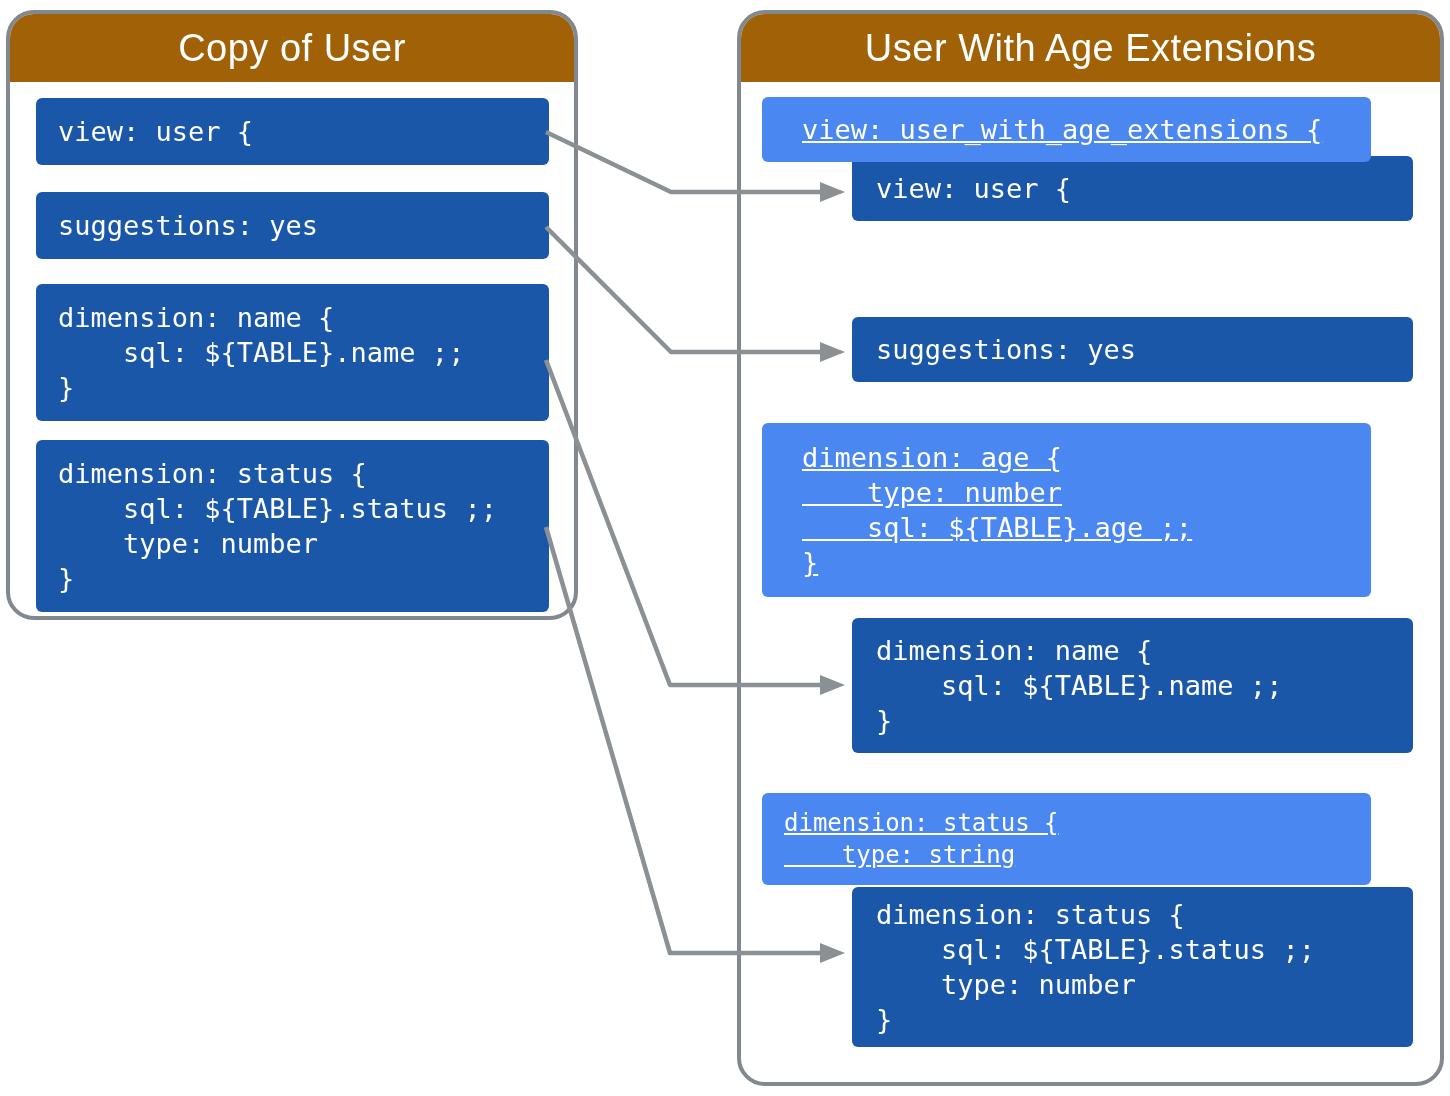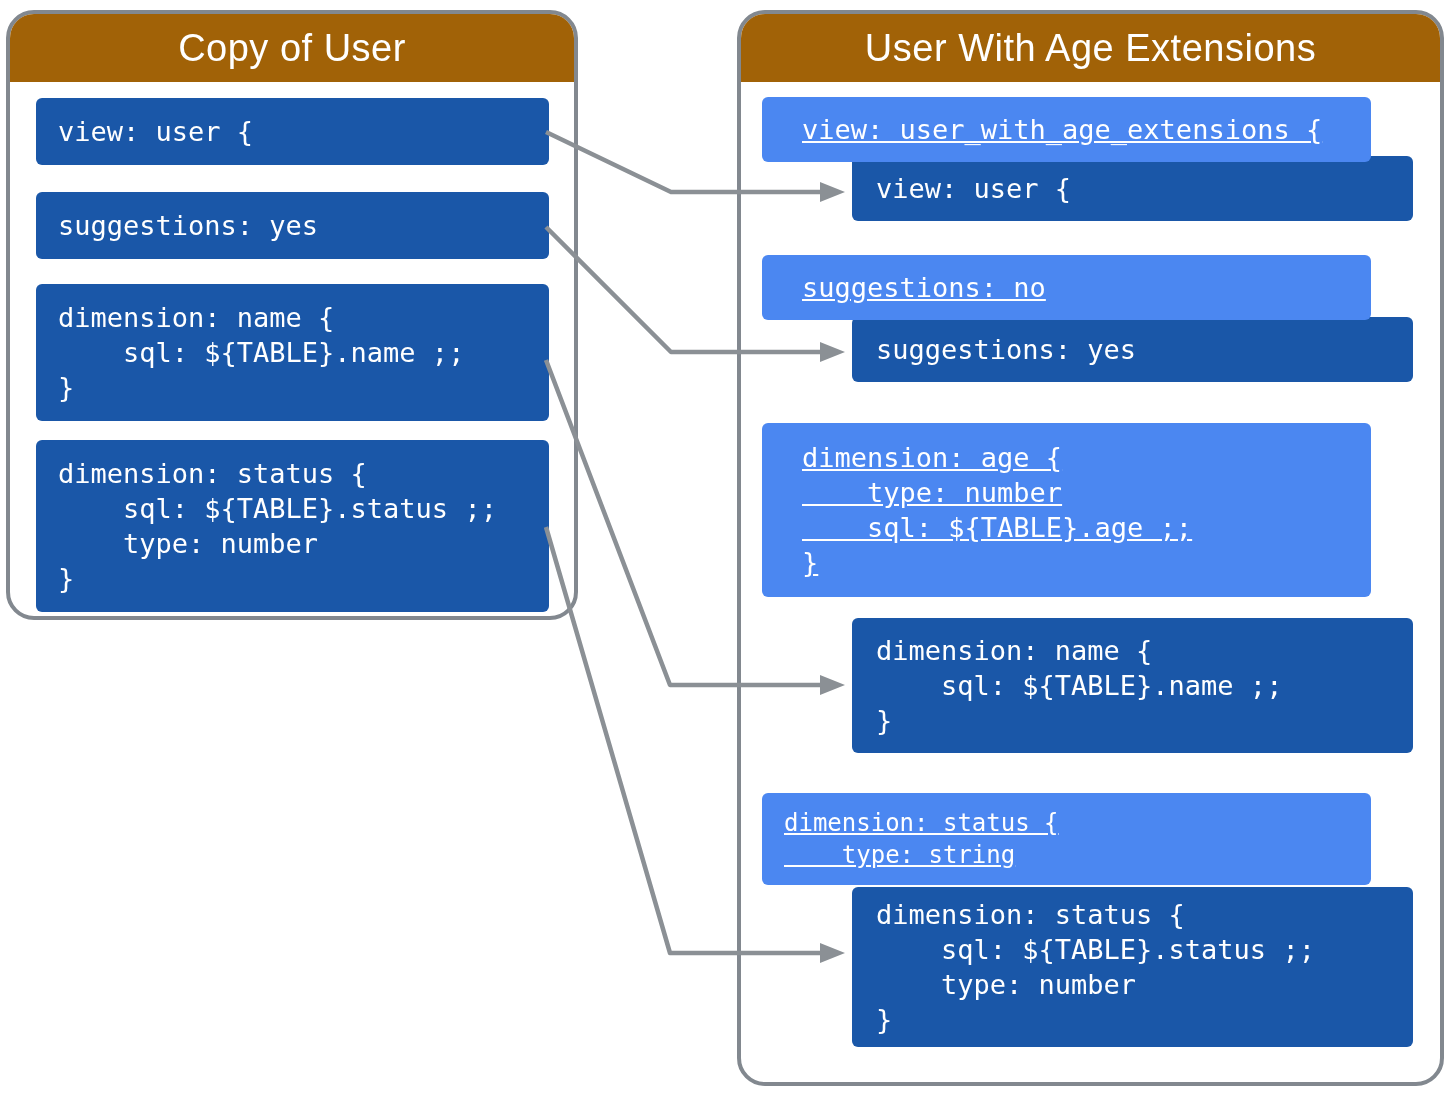--- a/index.html
+++ b/index.html
@@ -64,21 +64,20 @@
   <div class="code dark rdark rb2d">suggestions: yes</div>
   <div class="code dark rdark rb3d">dimension: name {
     sql: ${TABLE}.name ;;
 }</div>
   <div class="code dark rdark rb4d">dimension: status {
     sql: ${TABLE}.status ;;
     type: number
 }</div>
 
   <div class="code light rlight rb1l">view: user_with_age_extensions {</div>
-  <div class="code light rlight rb2l">suggestions: no</div>
   <div class="code light rlight rb3l">dimension: age {
     type: number
     sql: ${TABLE}.age ;;
 }</div>
   <div class="code light rlight rb4l">dimension: status {
     type: string</div>
 
   <svg class="arrows" width="1450" height="1096" viewBox="0 0 1450 1096">
     <g stroke="#8b9095" stroke-width="4.5" fill="none" stroke-linejoin="round">
       <polyline points="546,132 671,192 823,192"></polyline>

